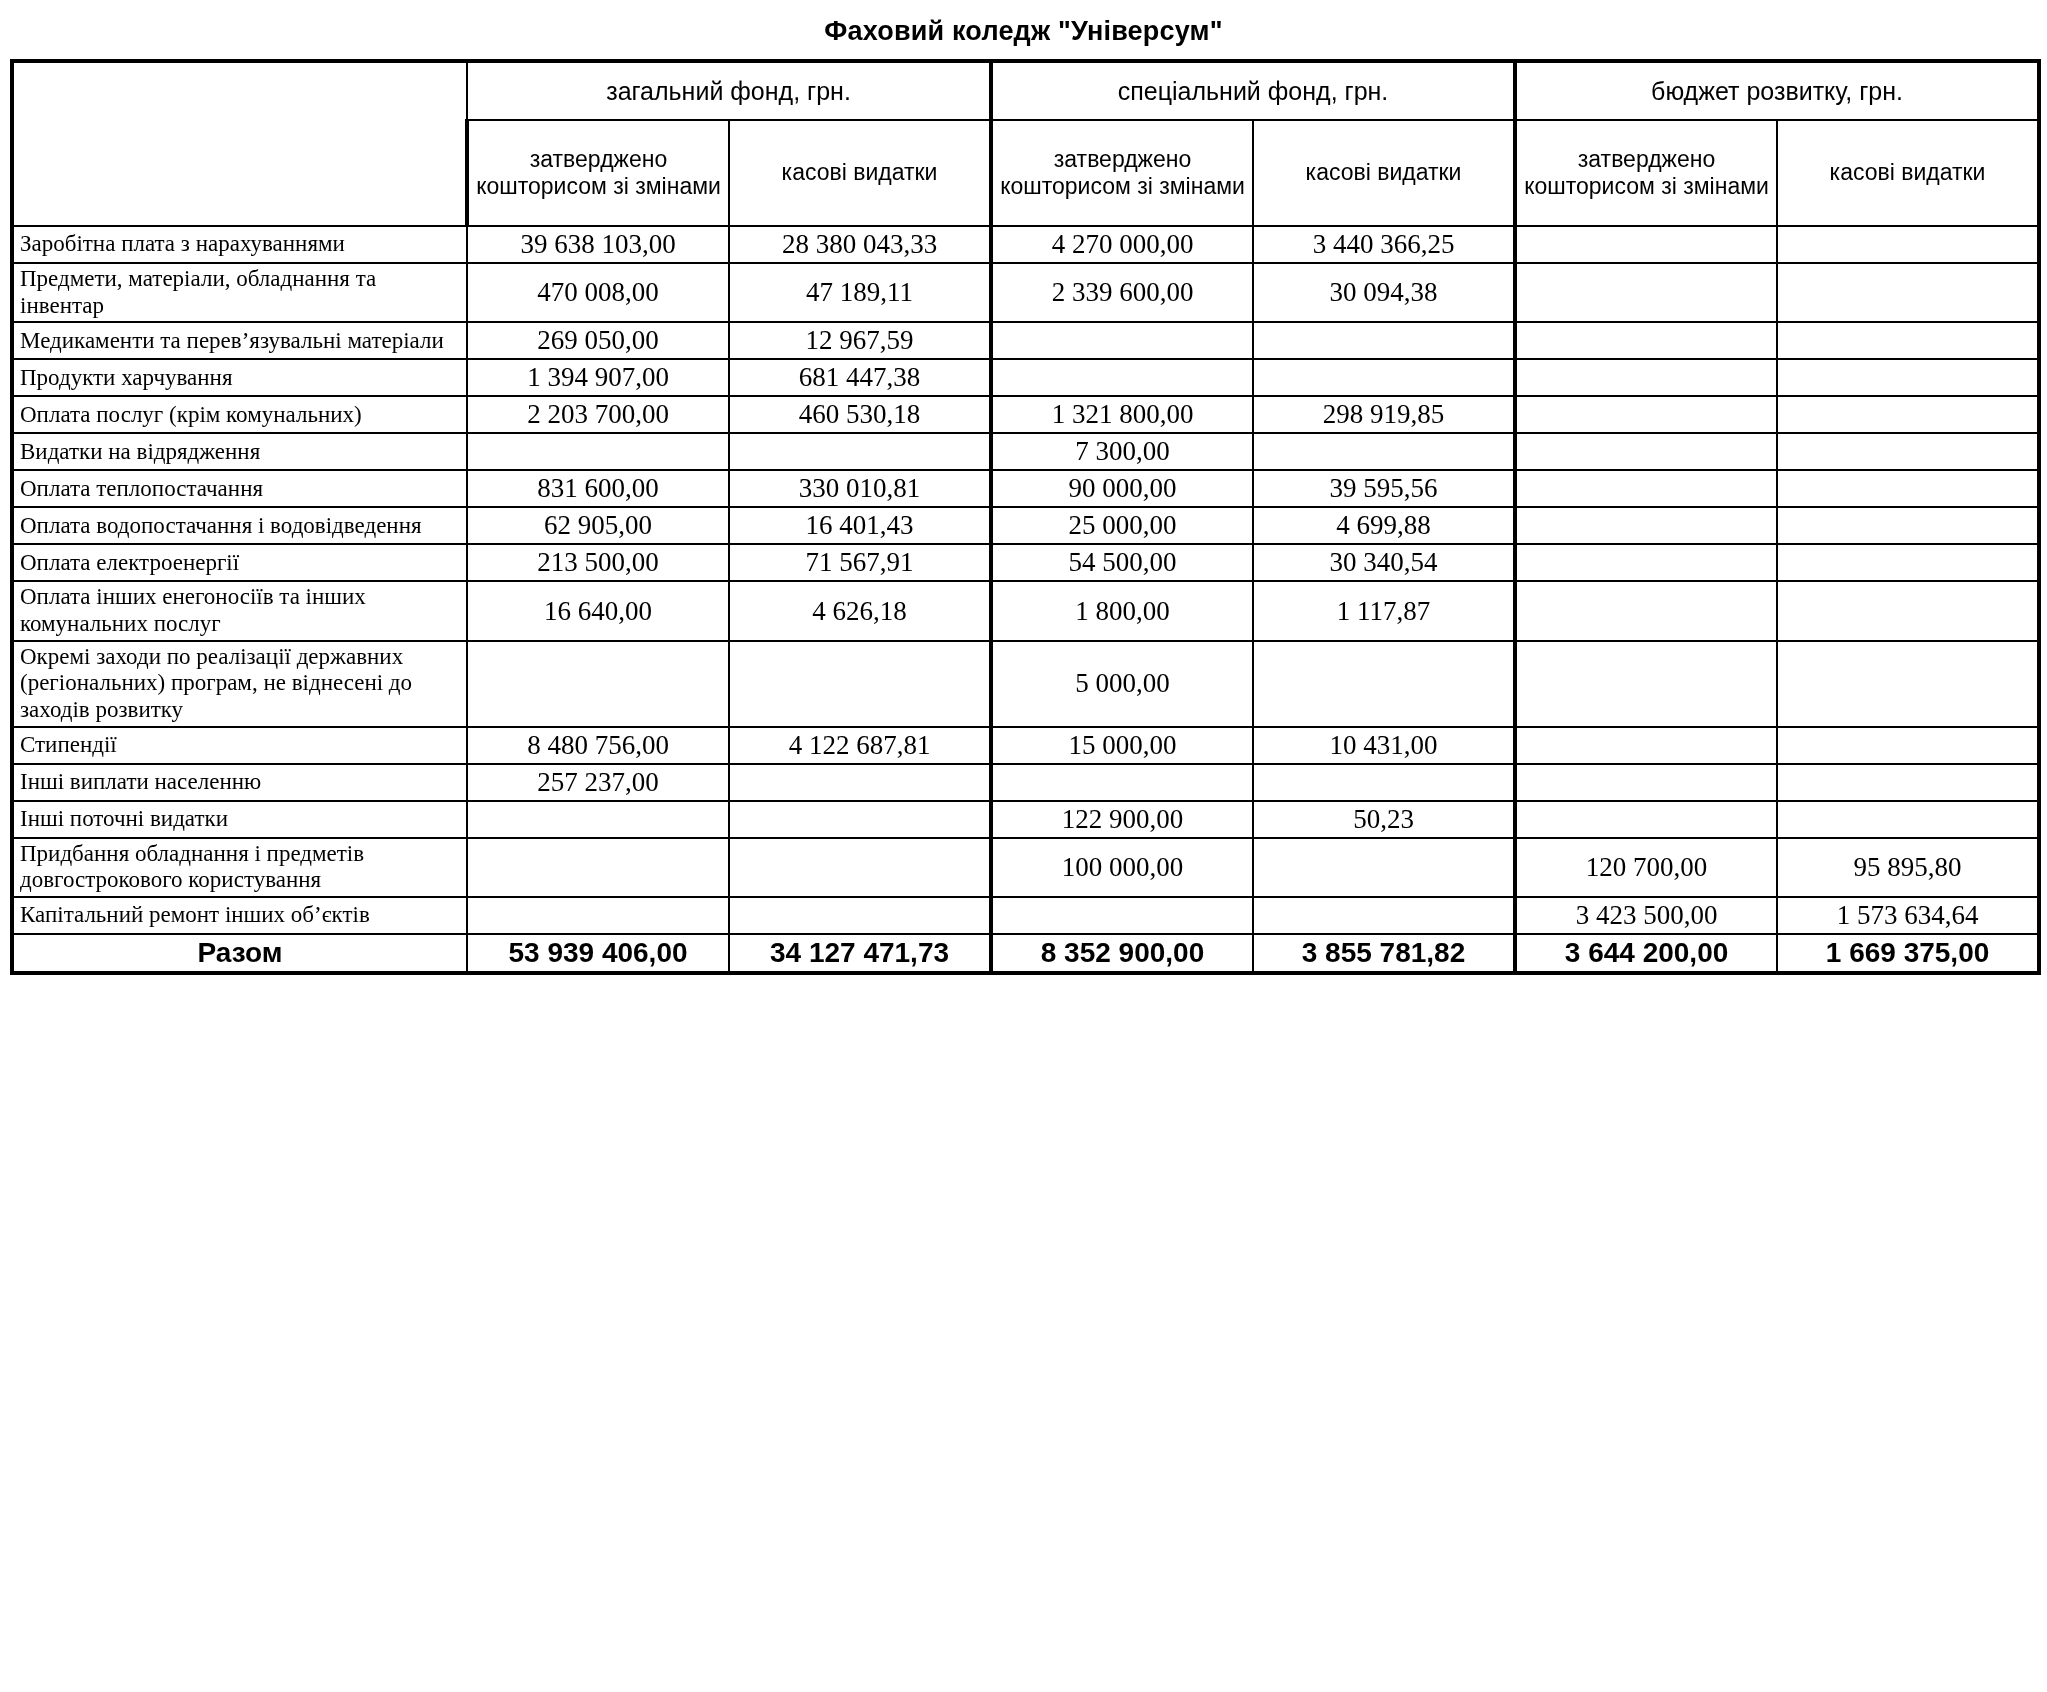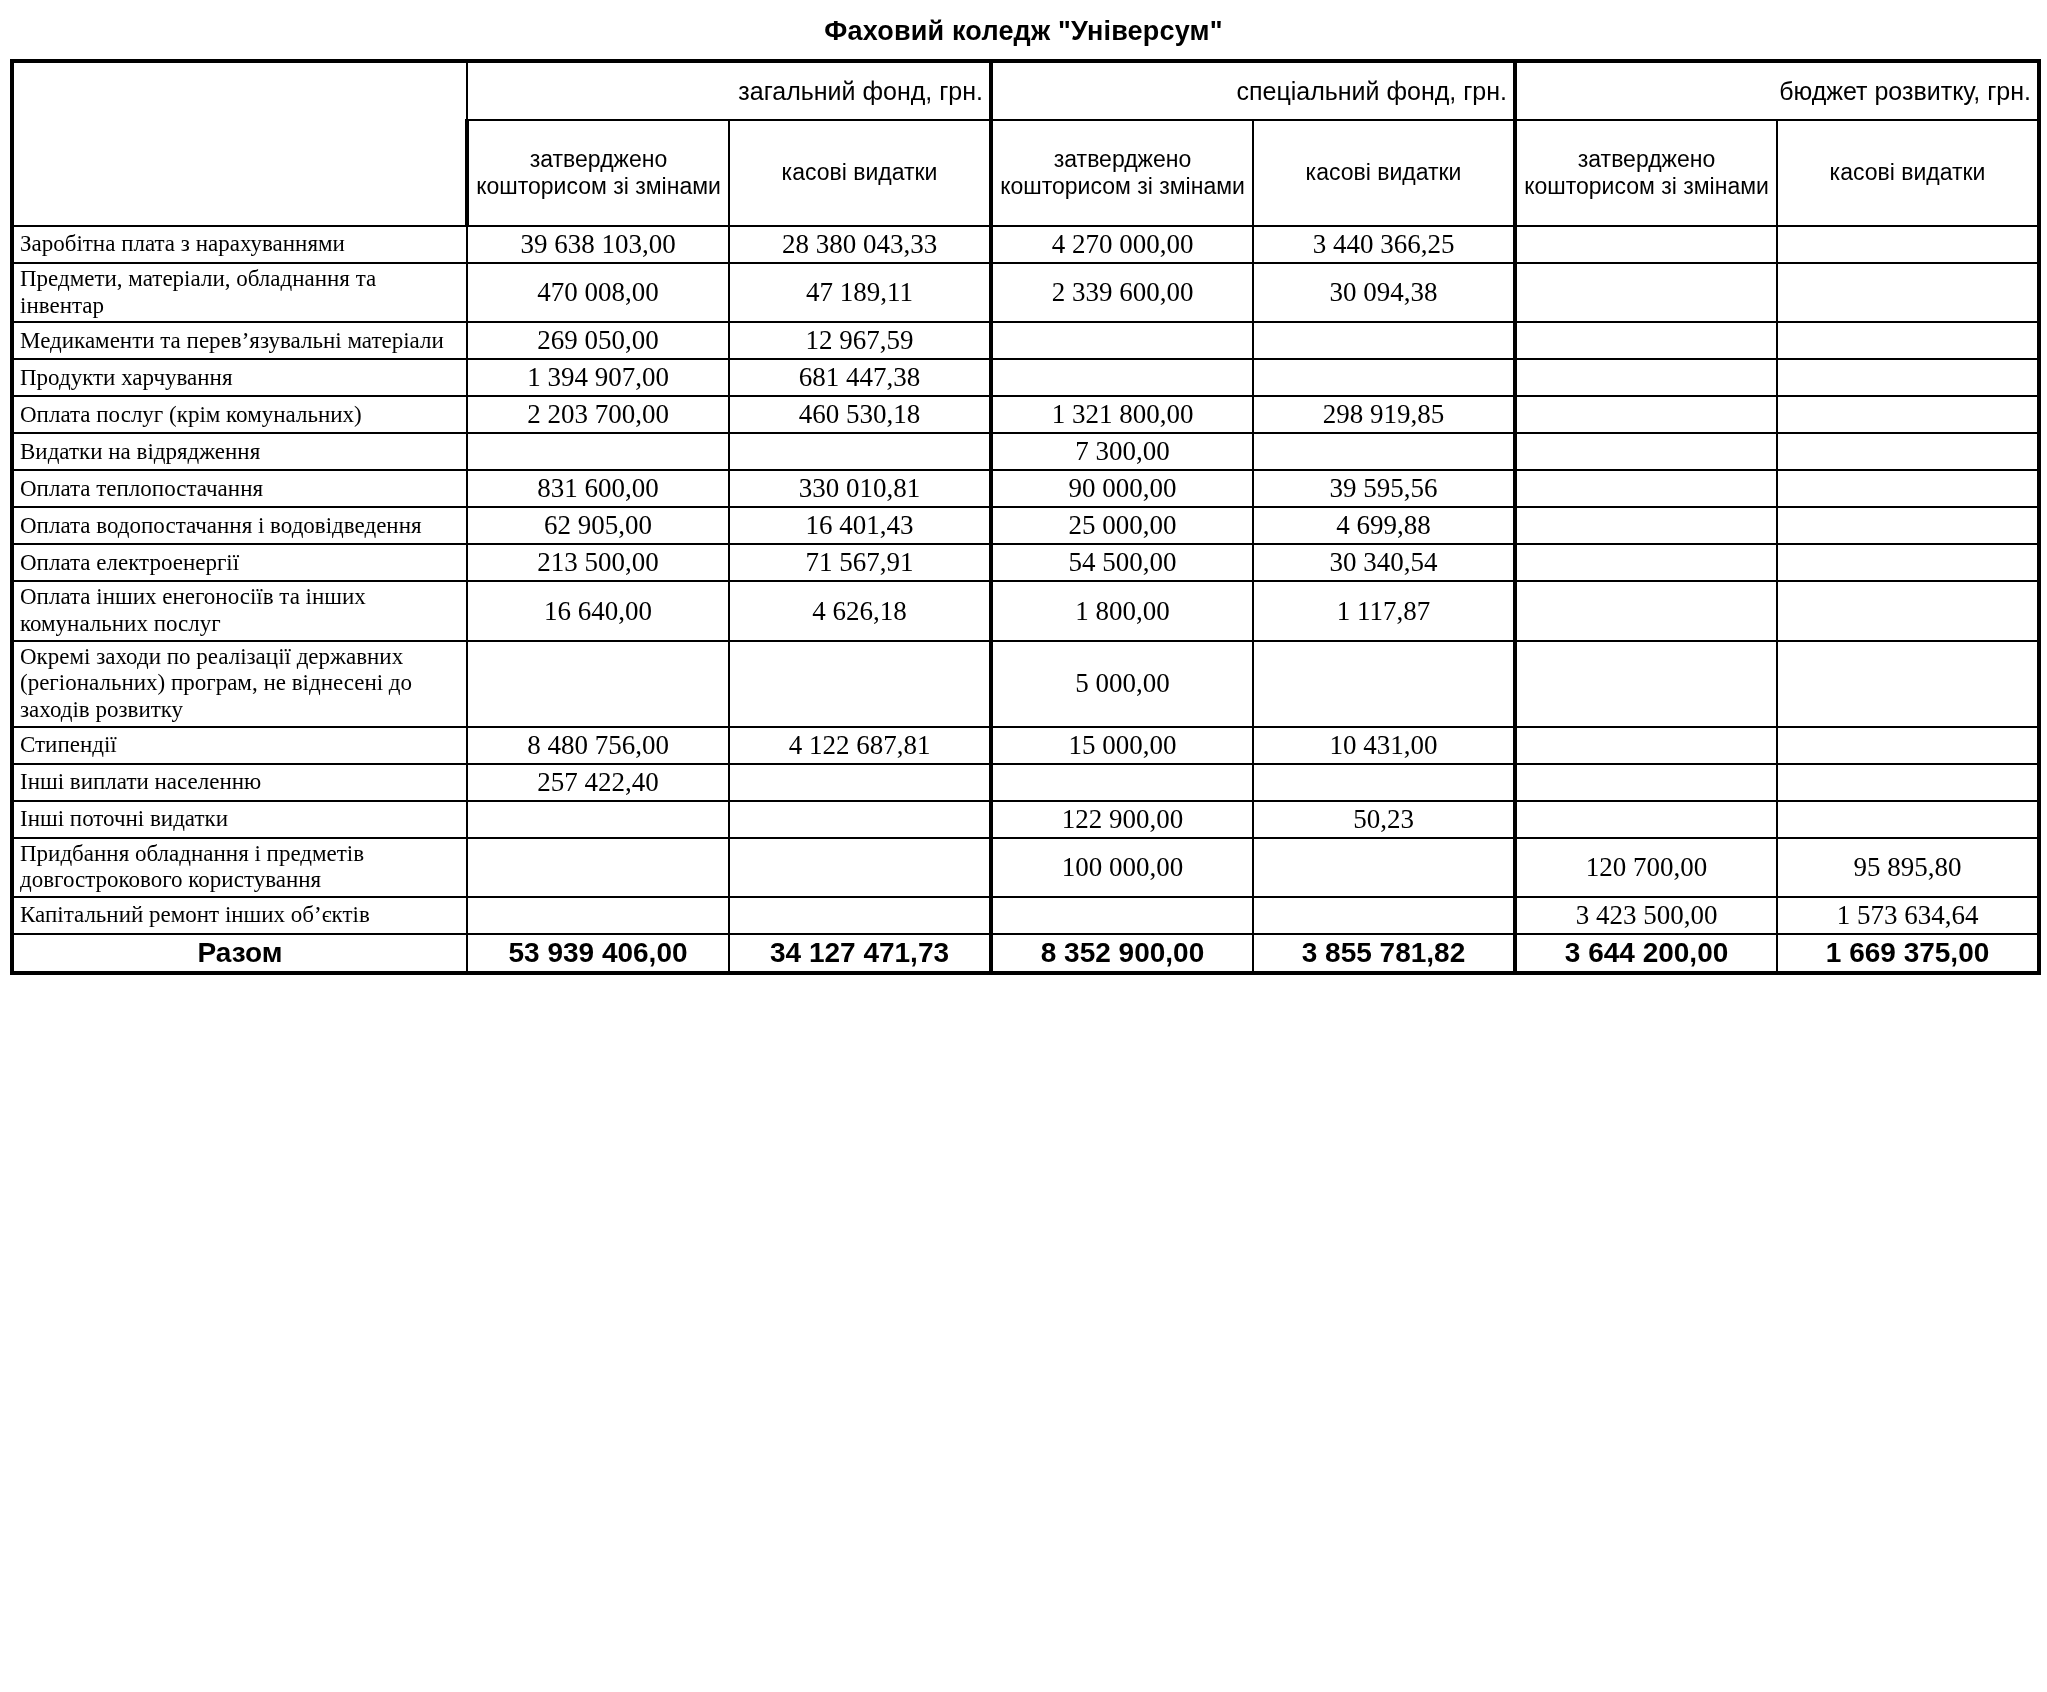--- a/index.html
+++ b/index.html
@@ -33,21 +33,21 @@
   table.budget td, table.budget th {
     border: 2px solid #000000;
     padding: 2px 6px;
     vertical-align: middle;
   }
   
   col.c-name  { width: 455px; }
   col.c-num   { width: 262px; }
 
   .grp-head {
-    text-align: right;
+    text-align: center;
     font-family: "Liberation Sans", sans-serif;
     font-size: 25px;
     font-weight: normal;
     height: 52px;
     border-bottom: 2px solid #000;
     margin-left: 48px;
   }
   .sub-head {
     text-align: center;
     font-family: "Liberation Sans", sans-serif;
@@ -241,21 +241,21 @@
         <td class="num">8 480 756,00</td>
         <td class="num">4 122 687,81</td>
         <td class="num sep-thick">15 000,00</td>
         <td class="num">10 431,00</td>
         <td class="num sep-thick"></td>
         <td class="num"></td>
       </tr>
 
       <tr class="data-row">
         <td class="row-name">Інші виплати населенню</td>
-        <td class="num">257 422,40</td>
+        <td class="num">257 237,00</td>
         <td class="num"></td>
         <td class="num sep-thick"></td>
         <td class="num"></td>
         <td class="num sep-thick"></td>
         <td class="num"></td>
       </tr>
 
       <tr class="data-row">
         <td class="row-name">Інші поточні видатки</td>
         <td class="num"></td>

